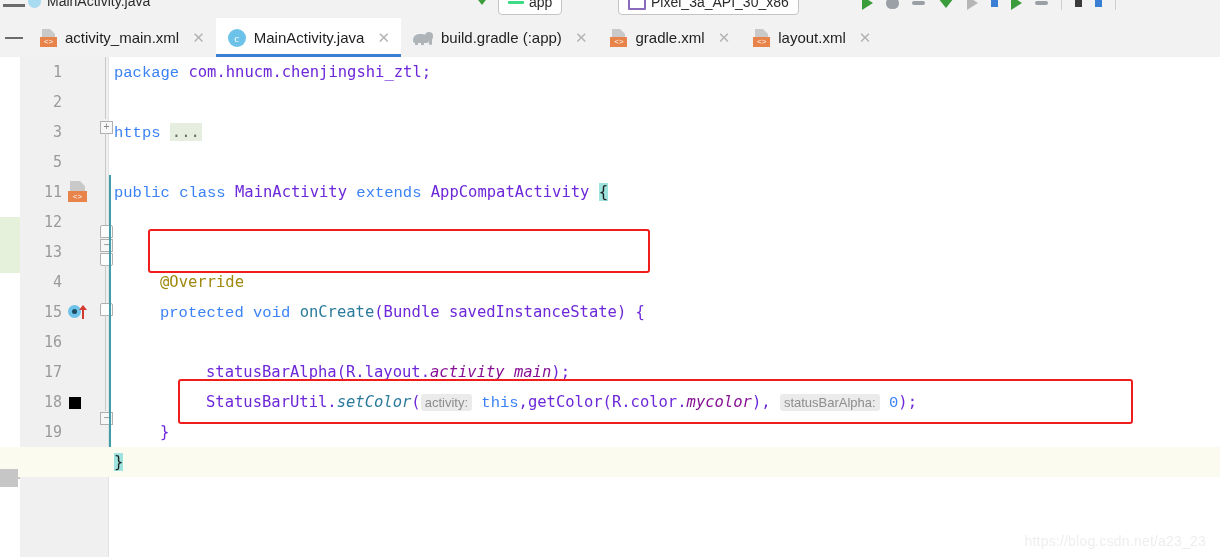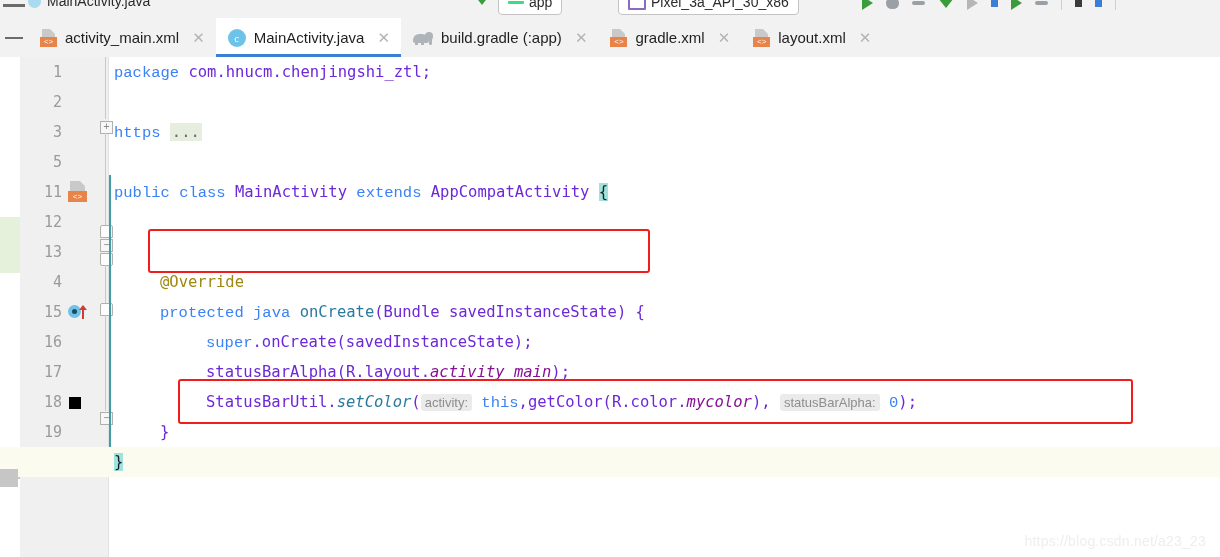--- a/index.html
+++ b/index.html
@@ -391,23 +391,22 @@
 
     <div class="cl" style="top:0px"><span class="kw">package</span><span class="pl"> com.hnucm.chenjingshi_ztl;</span></div>
 
     <div class="cl" style="top:60px"><span class="kw">https</span><span class="pl"> </span><span class="fold-dots">...</span></div>
 
     <div class="cl" style="top:120px"><span class="kw">public</span><span class="pl"> </span><span class="kw">class</span><span class="pl"> MainActivity </span><span class="kw">extends</span><span class="pl"> AppCompatActivity </span><span class="brace-hl">{</span></div>
 
 
     <div class="cl" style="top:210px;left:46px"><span class="ann">@Override</span></div>
 
-    <div class="cl" style="top:240px;left:46px"><span class="kw">protected</span><span class="pl"> </span><span class="kw">java</span><span class="pl"> </span><span class="mth">onCreate</span><span class="pl">(Bundle savedInstanceState) {</span></div>
-
-    <div class="cl" style="top:270px;left:92px"><span class="kw">super</span><span class="pl">.onCreate(savedInstanceState);</span></div>
+    <div class="cl" style="top:240px;left:46px"><span class="kw">protected</span><span class="pl"> </span><span class="kw">void</span><span class="pl"> </span><span class="mth">onCreate</span><span class="pl">(Bundle savedInstanceState) {</span></div>
+
 
     <div class="cl" style="top:300px;left:92px"><span class="pl">statusBarAlpha(R.layout.</span><span class="fld">activity_main</span><span class="pl">);</span></div>
 
     <div class="cl" style="top:330px;left:92px"><span class="pl">StatusBarUtil.</span><span class="mth" style="font-style:italic">setColor</span><span class="pl">(</span><span class="hint">activity:</span><span class="pl"> </span><span class="kw">this</span><span class="pl">,getColor(R.color.</span><span class="fld">mycolor</span><span class="pl">), </span><span class="hint">statusBarAlpha:</span><span class="pl"> </span><span class="kw">0</span><span class="pl">);</span></div>
 
     <div class="cl" style="top:360px;left:46px"><span class="pl">}</span></div>
 
     <div class="cl" style="top:390px;left:0px"><span class="brace-hl">}</span></div>
   </div>
 

